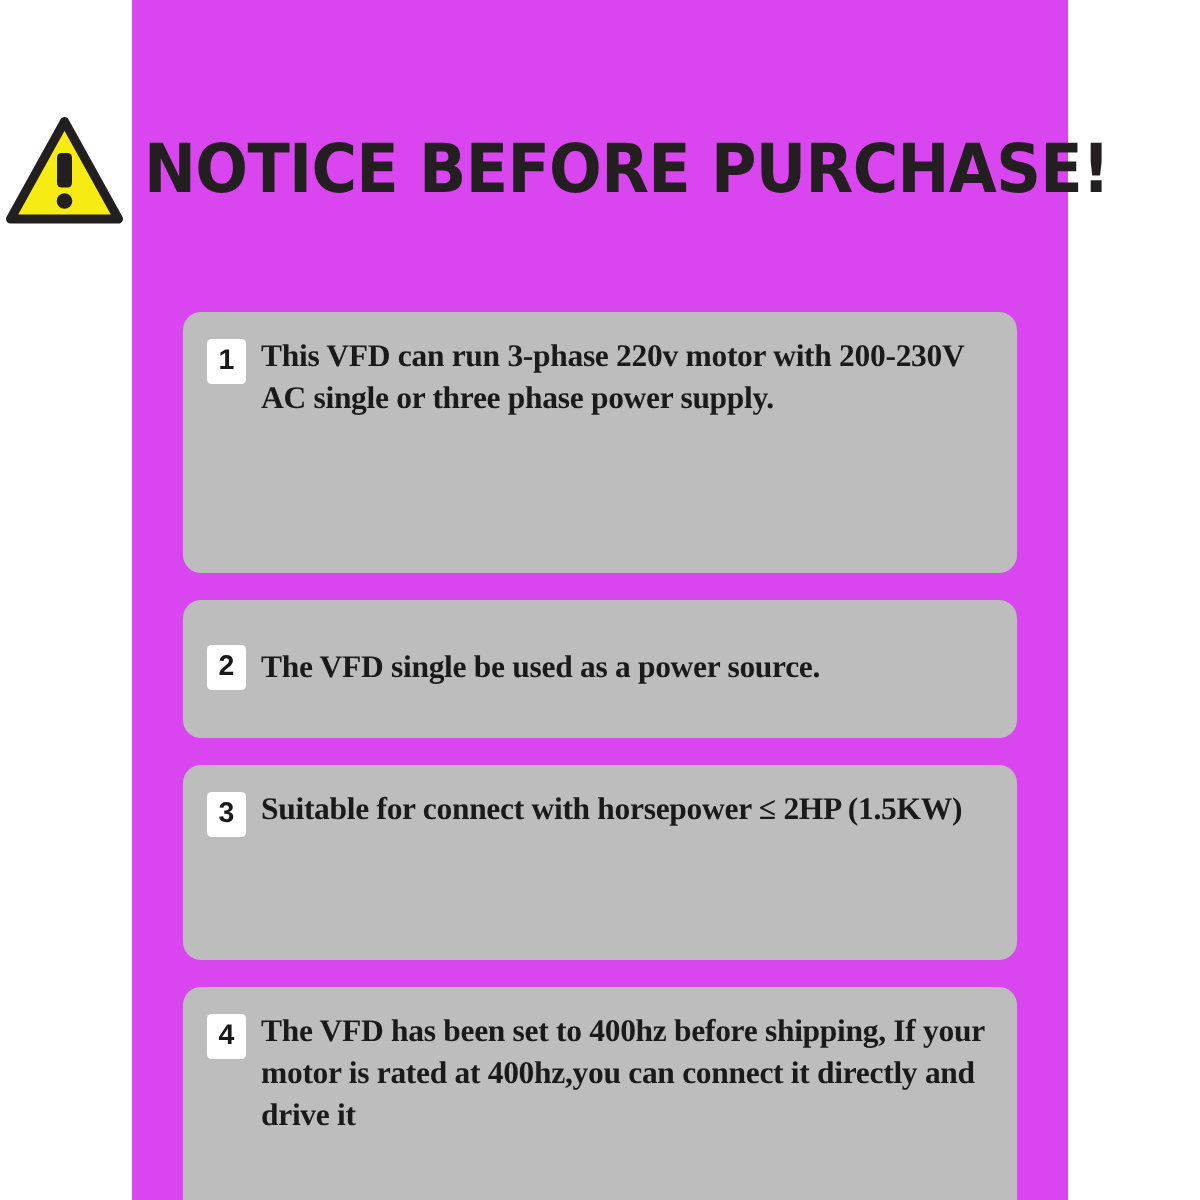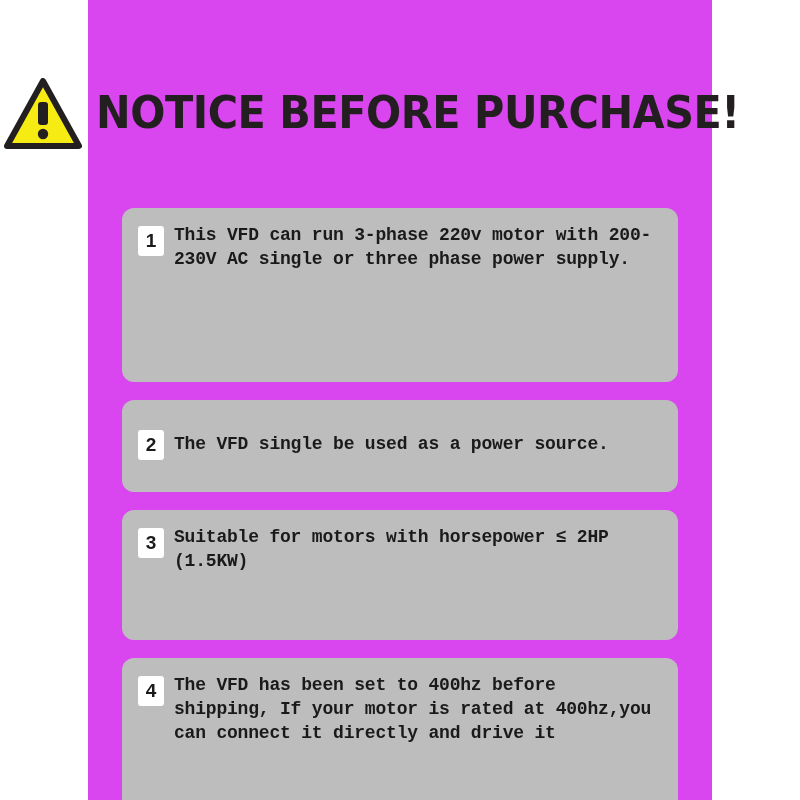--- a/index.html
+++ b/index.html
@@ -75,23 +75,23 @@
     border-radius: 3px;
     color: #1a1a1a;
     font-weight: bold;
     font-size: 19px;
     line-height: 30px;
     text-align: center;
     margin-right: 10px;
     margin-top: 2px;
   }
   .card-text {
-    font-family: Liberation Mono, monospace;
+    font-family: Liberation Serif, serif;
     font-weight: bold;
-    font-size: 18px;
+    font-size: 21px;
     line-height: 1.33;
     color: #1a1a1a;
     letter-spacing: -0.2px;
   }
   .card-1 { min-height: 140px; }
   .card-2 { min-height: 58px; align-items: center; }
   .card-2 .num { margin-top: 0; }
   .card-3 { min-height: 96px; }
   .card-4 { min-height: 152px; }
 </style>
@@ -119,21 +119,21 @@
         <div class="card-text">This VFD can run 3-phase 220v motor with 200-230V AC single or three phase power supply.</div>
       </div>
 
       <div class="card card-2">
         <div class="num">2</div>
         <div class="card-text">The VFD single be used as a power source.</div>
       </div>
 
       <div class="card card-3">
         <div class="num">3</div>
-        <div class="card-text">Suitable for motors with horsepower ≤ 2HP (1.5KW)</div>
+        <div class="card-text">Suitable for connect with horsepower ≤ 2HP (1.5KW)</div>
       </div>
 
       <div class="card card-4">
         <div class="num">4</div>
         <div class="card-text">The VFD has been set to 400hz before shipping, If your motor is rated at 400hz,you can connect it directly and drive it</div>
       </div>
 
     </div>
   </div>
 </div>

